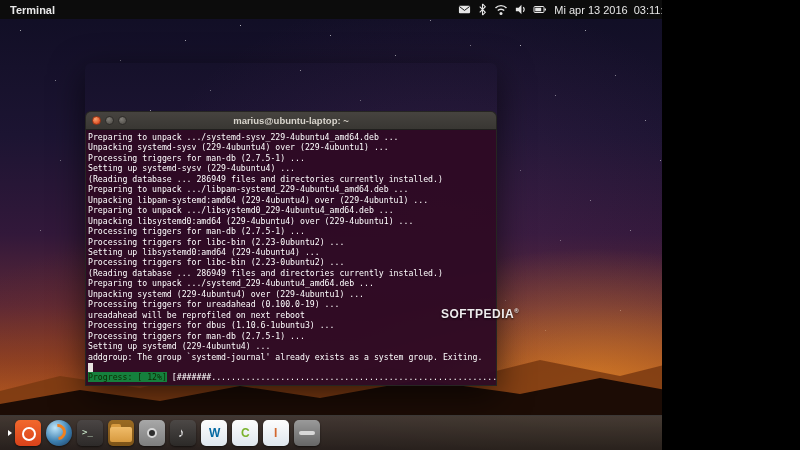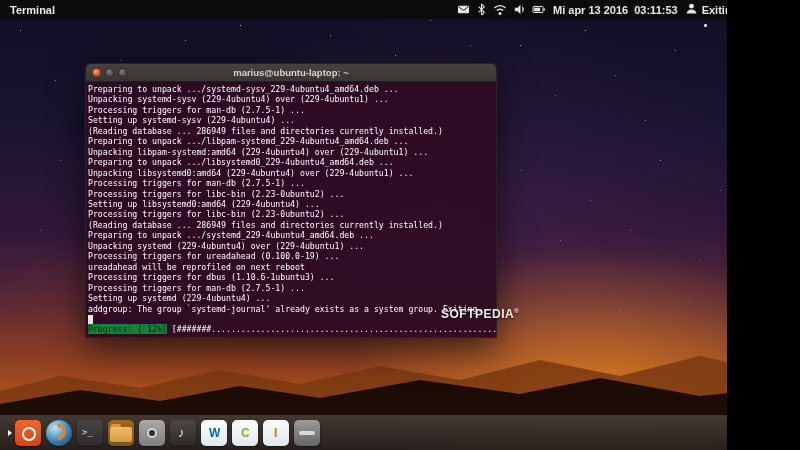--- a/index.html
+++ b/index.html
@@ -1,16 +1,16 @@
 <!DOCTYPE html>
 <html><head>
 <meta charset="utf-8">
 <style>
   html,body{margin:0;padding:0;background:#000;}
-  .screen{position:relative;width:727px;height:450px;overflow:hidden;
+  .screen{position:relative;width:662px;height:450px;overflow:hidden;
           font-family:"Liberation Sans",sans-serif;
           background:linear-gradient(180deg,#100e24 0%,#1c1432 30%,#32183a 52%,#5c2836 68%,#8c4024 80%,#b85c20 90%,#7a3414 100%);}
   
   .glow{position:absolute;left:0;top:0;width:800px;height:450px;pointer-events:none;
         background:
           radial-gradient(380px 200px at 74% 84%, rgba(244,150,40,.55), rgba(244,150,40,0) 65%),
           radial-gradient(500px 260px at 30% 90%, rgba(150,60,20,.40), rgba(150,60,20,0) 70%),
           radial-gradient(420px 300px at 55% 45%, rgba(120,60,120,.18), rgba(120,60,120,0) 70%);}
   .stars{position:absolute;left:0;top:0;width:1px;height:1px;background:transparent;border-radius:50%;
     box-shadow:
@@ -35,32 +35,32 @@
       240px 250px 0 0 rgba(255,255,255,.4), 310px 240px 0 0 rgba(255,255,255,.5),
       560px 240px 0 0 rgba(255,255,255,.5), 630px 230px 0 0 rgba(255,255,255,.6),
       700px 260px 0 0 rgba(255,255,255,.4), 760px 230px 0 0 rgba(255,255,255,.5),
       505px 300px 0 0 rgba(255,255,255,.4), 545px 330px 0 0 rgba(255,255,255,.4),
       620px 310px 0 0 rgba(255,255,255,.5), 690px 300px 0 0 rgba(255,255,255,.4);}
   .mountains{position:absolute;left:0;bottom:34px;width:800px;height:70px;}
   
   .topbar{position:absolute;left:0;top:0;width:800px;height:19px;background:#0c0c0c;
           display:flex;align-items:center;color:#e8e8e8;font-size:11px;z-index:30;}
   .topbar .appname{margin-left:10px;font-weight:bold;}
-  .topbar .right{margin-left:auto;display:flex;align-items:center;gap:7px;margin-right:6px;font-weight:bold;}
+  .topbar .right{margin-left:auto;display:flex;align-items:center;gap:7px;margin-right:14px;}
   .tray svg{display:block;}
   .tray{display:flex;align-items:center;gap:6px;}
   .clock{display:flex;gap:6px;}
   .usermenu{display:flex;align-items:center;gap:4px;}
   .gear{font-size:12px;line-height:1;color:#e8e8e8;}
   
   .term{position:absolute;left:85px;top:63px;width:412px;z-index:20;
         box-shadow:0 10px 34px rgba(0,0,0,.6);border-radius:6px 6px 2px 2px;}
   .term-titlebar{height:17px;background:linear-gradient(#46433f,#393733);
         border:1px solid #262522;border-bottom:1px solid #201f1d;border-radius:6px 6px 0 0;
-        display:flex;align-items:center;position:relative;}
+        display:flex;align-items:center;position:relative;margin-top:48px;}
   .wbtns{display:flex;gap:4px;margin-left:6px;}
   .wbtn{width:9px;height:9px;border-radius:50%;box-sizing:border-box;}
   .wbtn.close{background:radial-gradient(circle at 35% 30%,#f9a36f,#e0542a 70%);border:1px solid #9e3515;}
   .wbtn.min,.wbtn.max{background:radial-gradient(circle at 35% 30%,#807d77,#56534e 75%);border:1px solid #2e2c29;}
   .term-title{position:absolute;left:0;right:0;text-align:center;color:#d8d4cc;
         font-size:9.5px;font-weight:bold;}
   .term-body{background:rgba(46,10,36,.97);border:1px solid #262522;border-top:none;
         height:253px;padding:2px 12px 0 2px;box-sizing:content-box;overflow:hidden;
         font-family:"DejaVu Sans Mono",monospace;font-size:8.2px;line-height:10.45px;color:#ffffff;}
   .term-body pre{margin:0;font:inherit;white-space:pre;}

